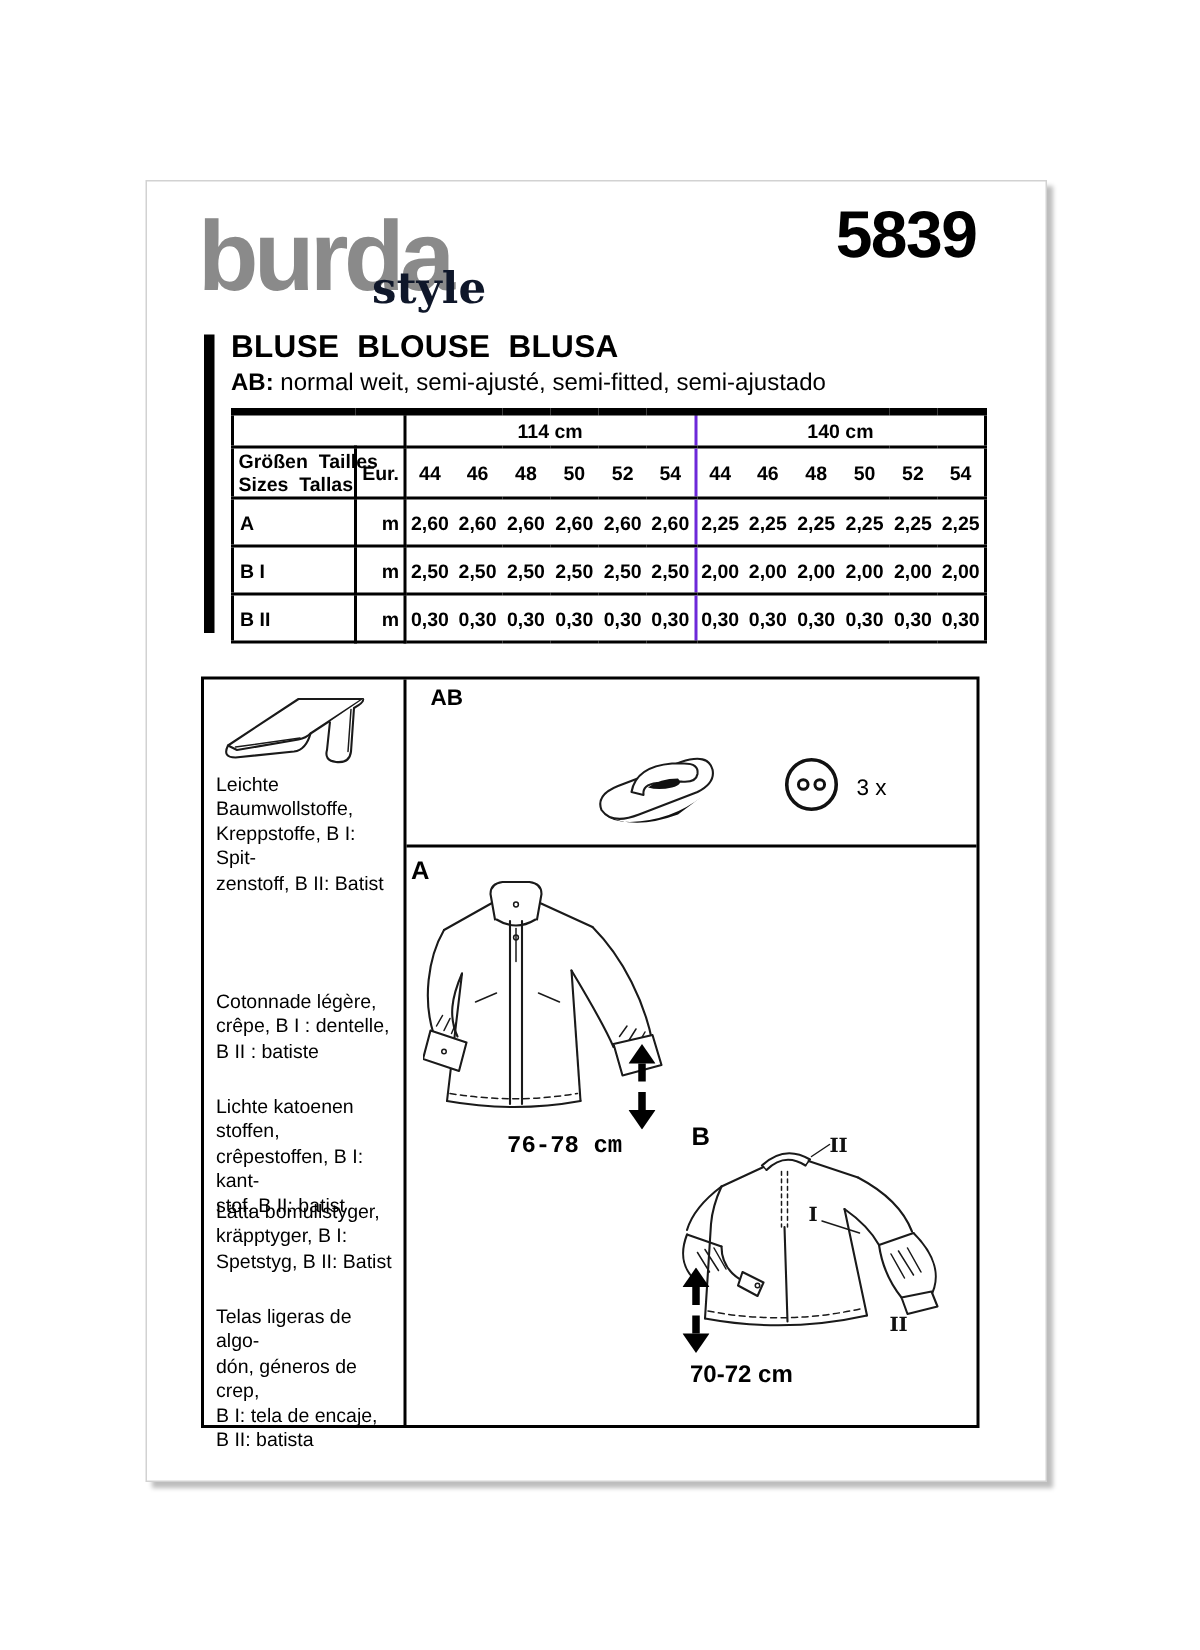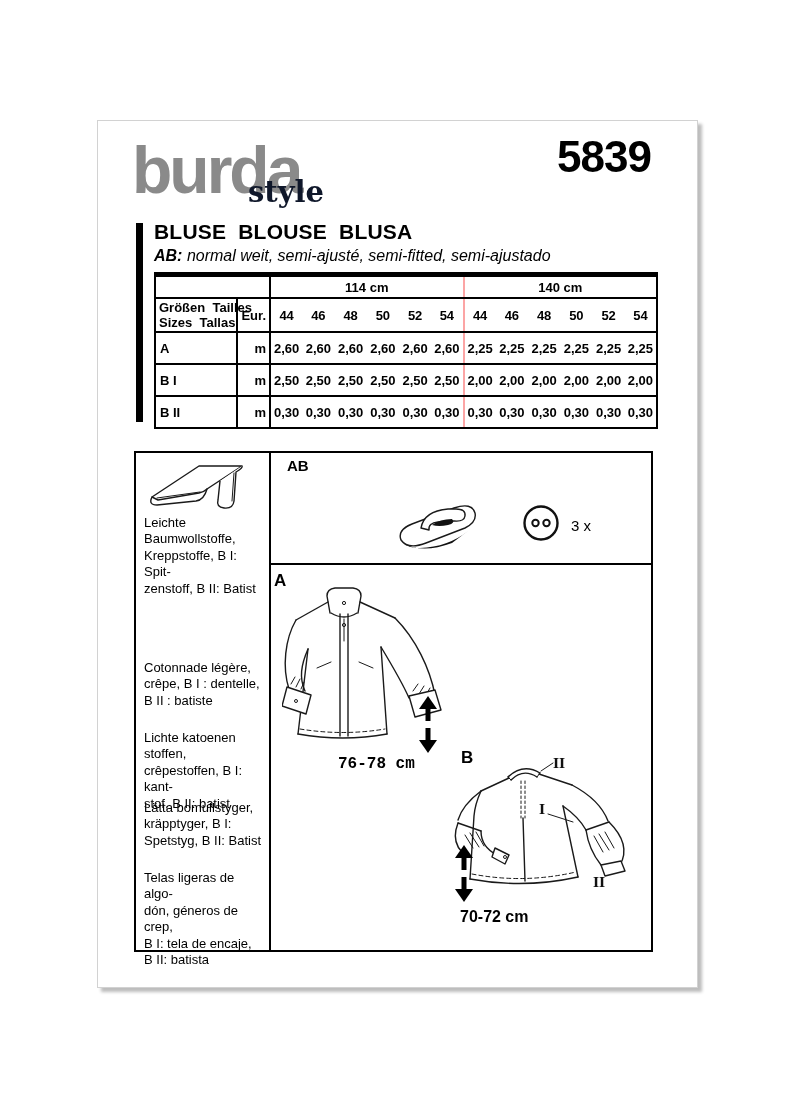--- a/index.html
+++ b/index.html
@@ -12,32 +12,32 @@
   
   .logo-burda{left:34px;top:16px;font-size:66px;line-height:1;font-weight:bold;
               letter-spacing:-3px;color:#8a8a8a;}
   .logo-style{left:150px;top:57px;font-family:"DejaVu Serif",serif;font-weight:bold;
               font-size:29px;color:#0f172a;line-height:1;}
   .pattern-number{right:46px;top:14px;font-size:44px;font-weight:bold;letter-spacing:-1px;line-height:1;}
 
   
   .title-bar{left:38px;top:102px;width:7px;height:199px;background:#000;}
   .title{left:56px;top:99px;font-size:21px;font-weight:bold;white-space:pre;letter-spacing:.2px;}
-  .subtitle{left:56px;top:126px;font-size:16px;white-space:pre;font-style:italic;}
+  .subtitle{left:56px;top:126px;font-size:16px;white-space:pre;}
   .subtitle b{font-weight:bold;}
 
   
   .yardage{left:56px;top:151px;border-collapse:collapse;table-layout:fixed;width:502px;
            border:2px solid #000;border-top:5px solid #000;font-size:13px;font-weight:bold;}
   .yardage td{padding:0;vertical-align:middle;text-align:center;border-bottom:2px solid #000;}
   .yardage tr.r1 td{height:20px;}
   .yardage tr.r2 td{height:32px;}
   .yardage tr.rv td{height:30px;}
   .yardage td.vr{border-right:2px solid #000;}
-  .yardage td.gl{border-left:2px solid #fca5a5;}
+  .yardage td.gl{border-left:2px solid #6d28d9;}
   .yardage td.corner{text-align:left;padding-left:3px;}
   .yardage td.corner div{white-space:pre;line-height:1.18;}
   .yardage td.eur{text-align:right;padding-right:3px;margin-top:44px;}
   .yardage td.lbl{text-align:left;padding-left:4px;}
   .yardage td.unit{text-align:right;padding-right:3px;}
 
   
   .lower-box{left:36px;top:330px;width:519px;height:501px;border:2px solid #000;box-sizing:border-box;}
   .fabric-col{left:0;top:0;bottom:0;width:133px;border-right:2px solid #000;}
   .fab-par{left:8px;width:122px;font-size:13px;line-height:1.26;white-space:pre-line;}

